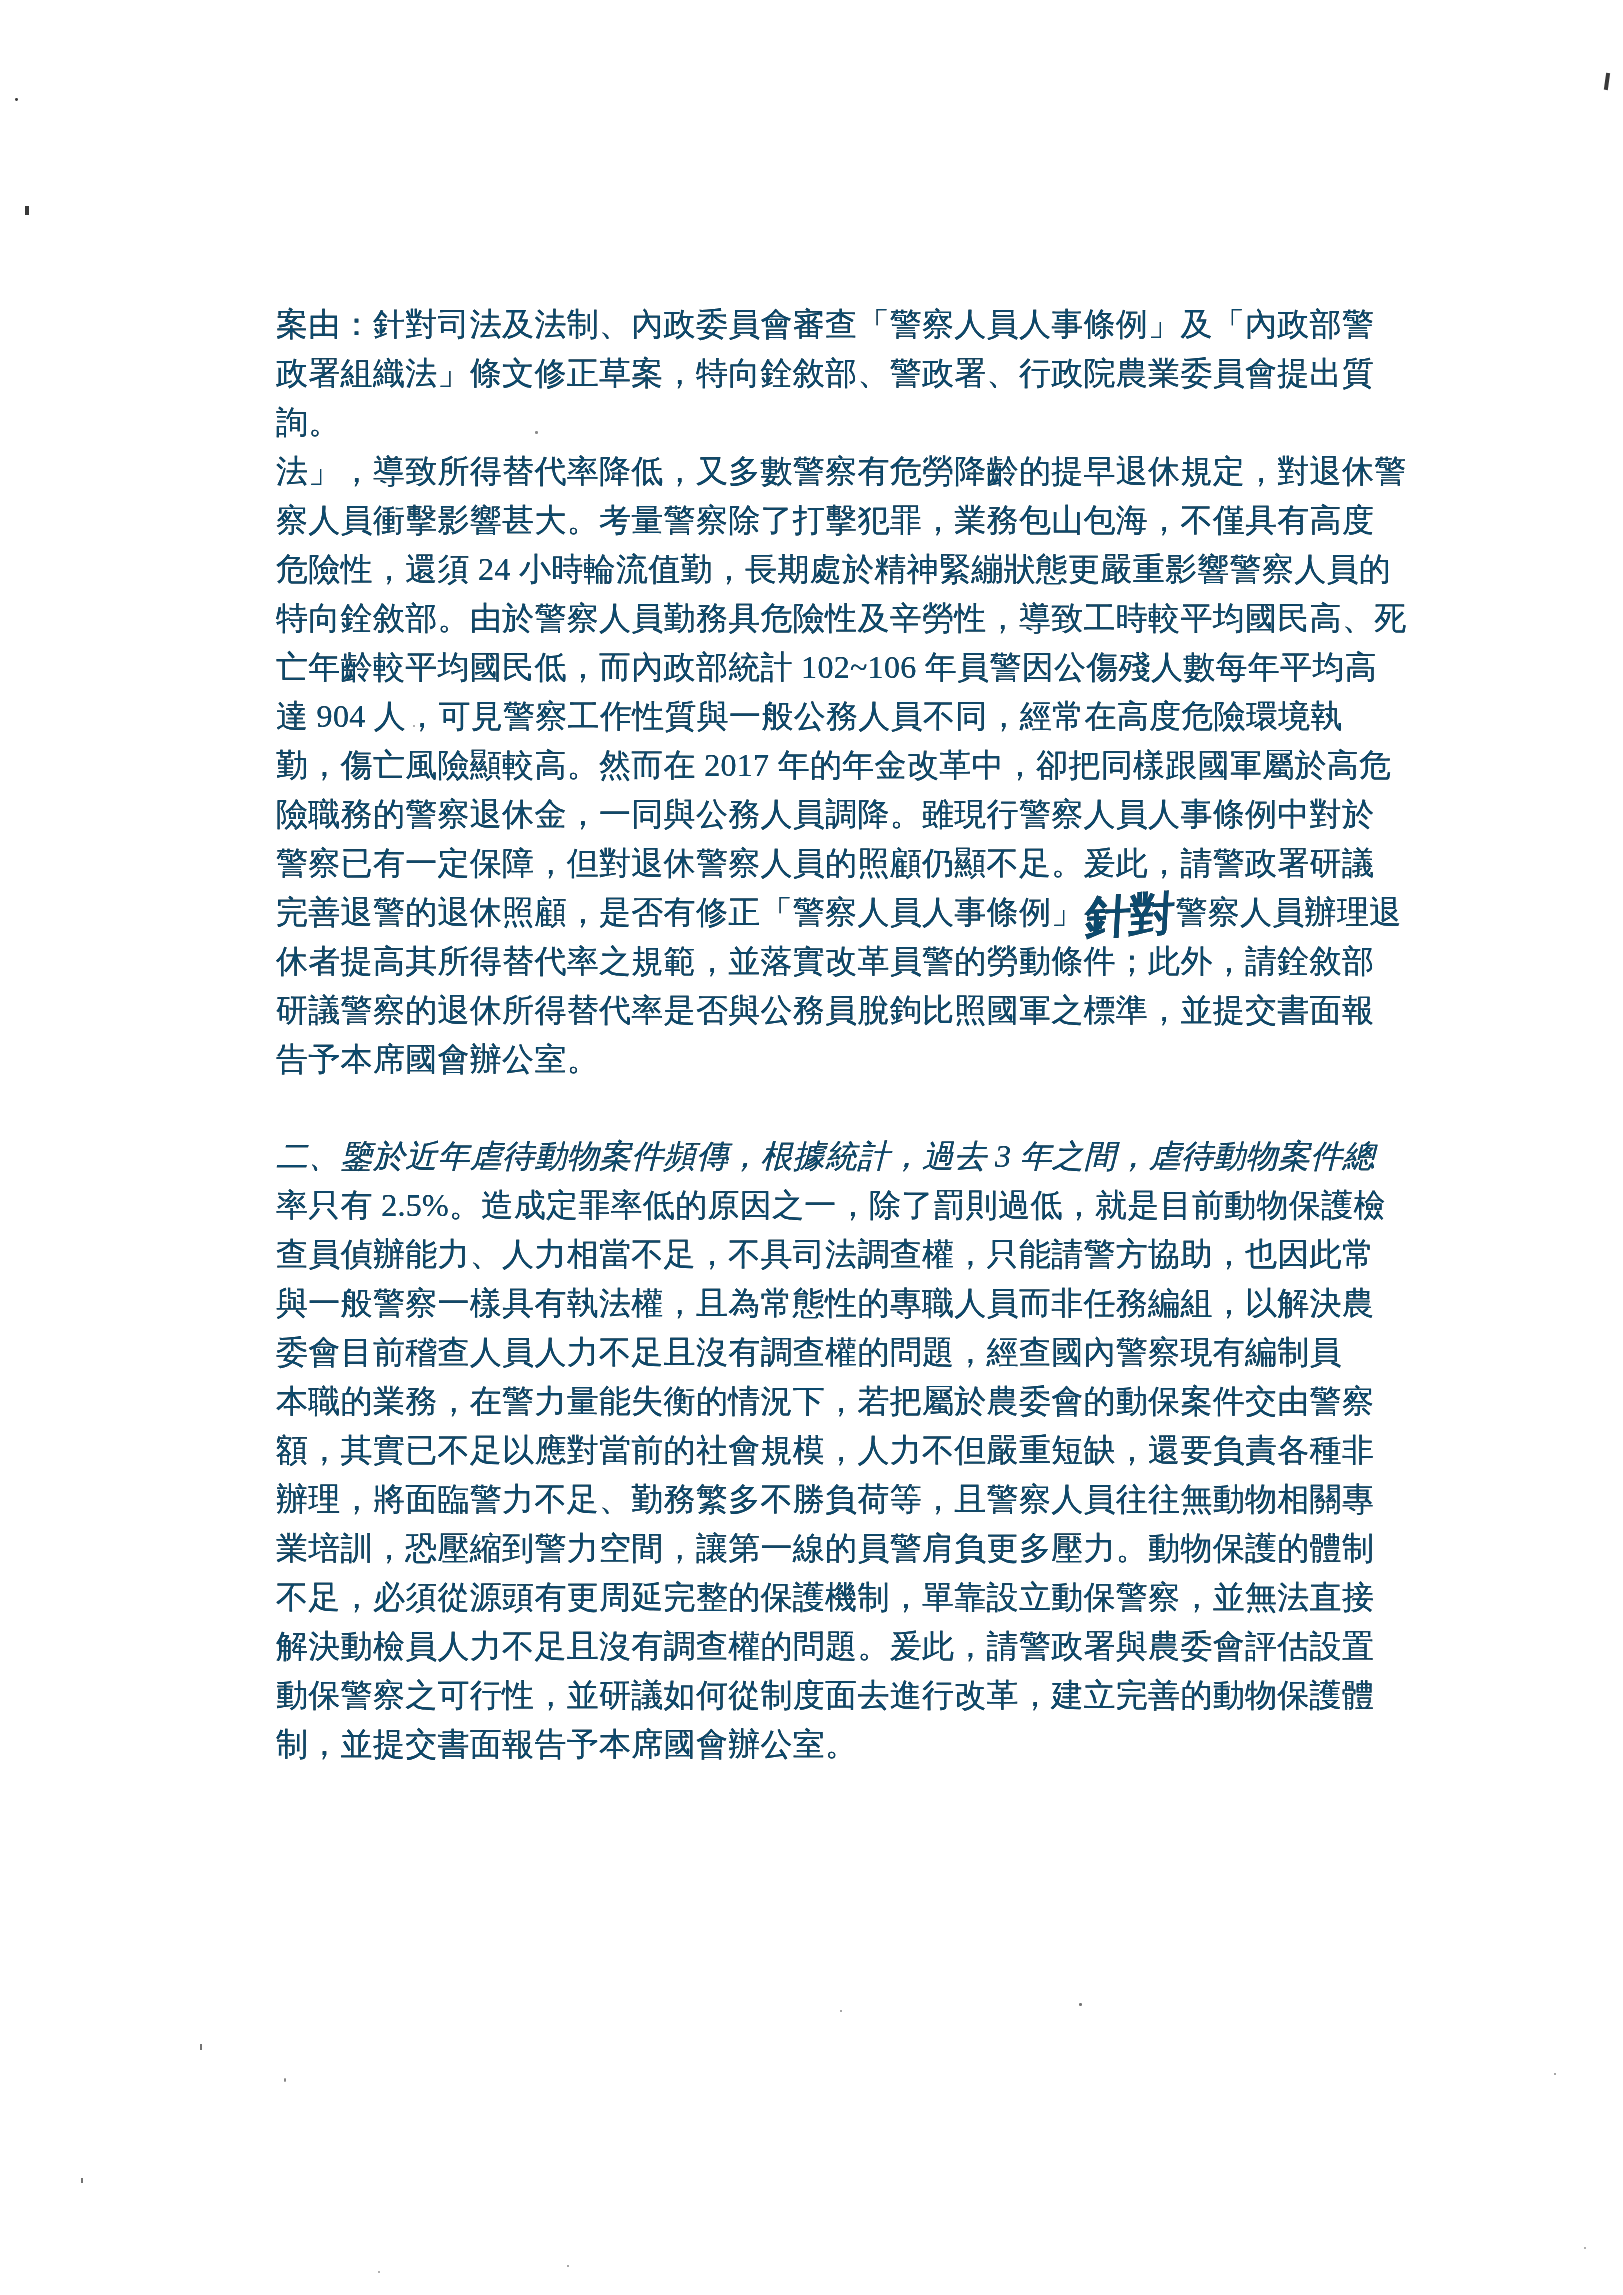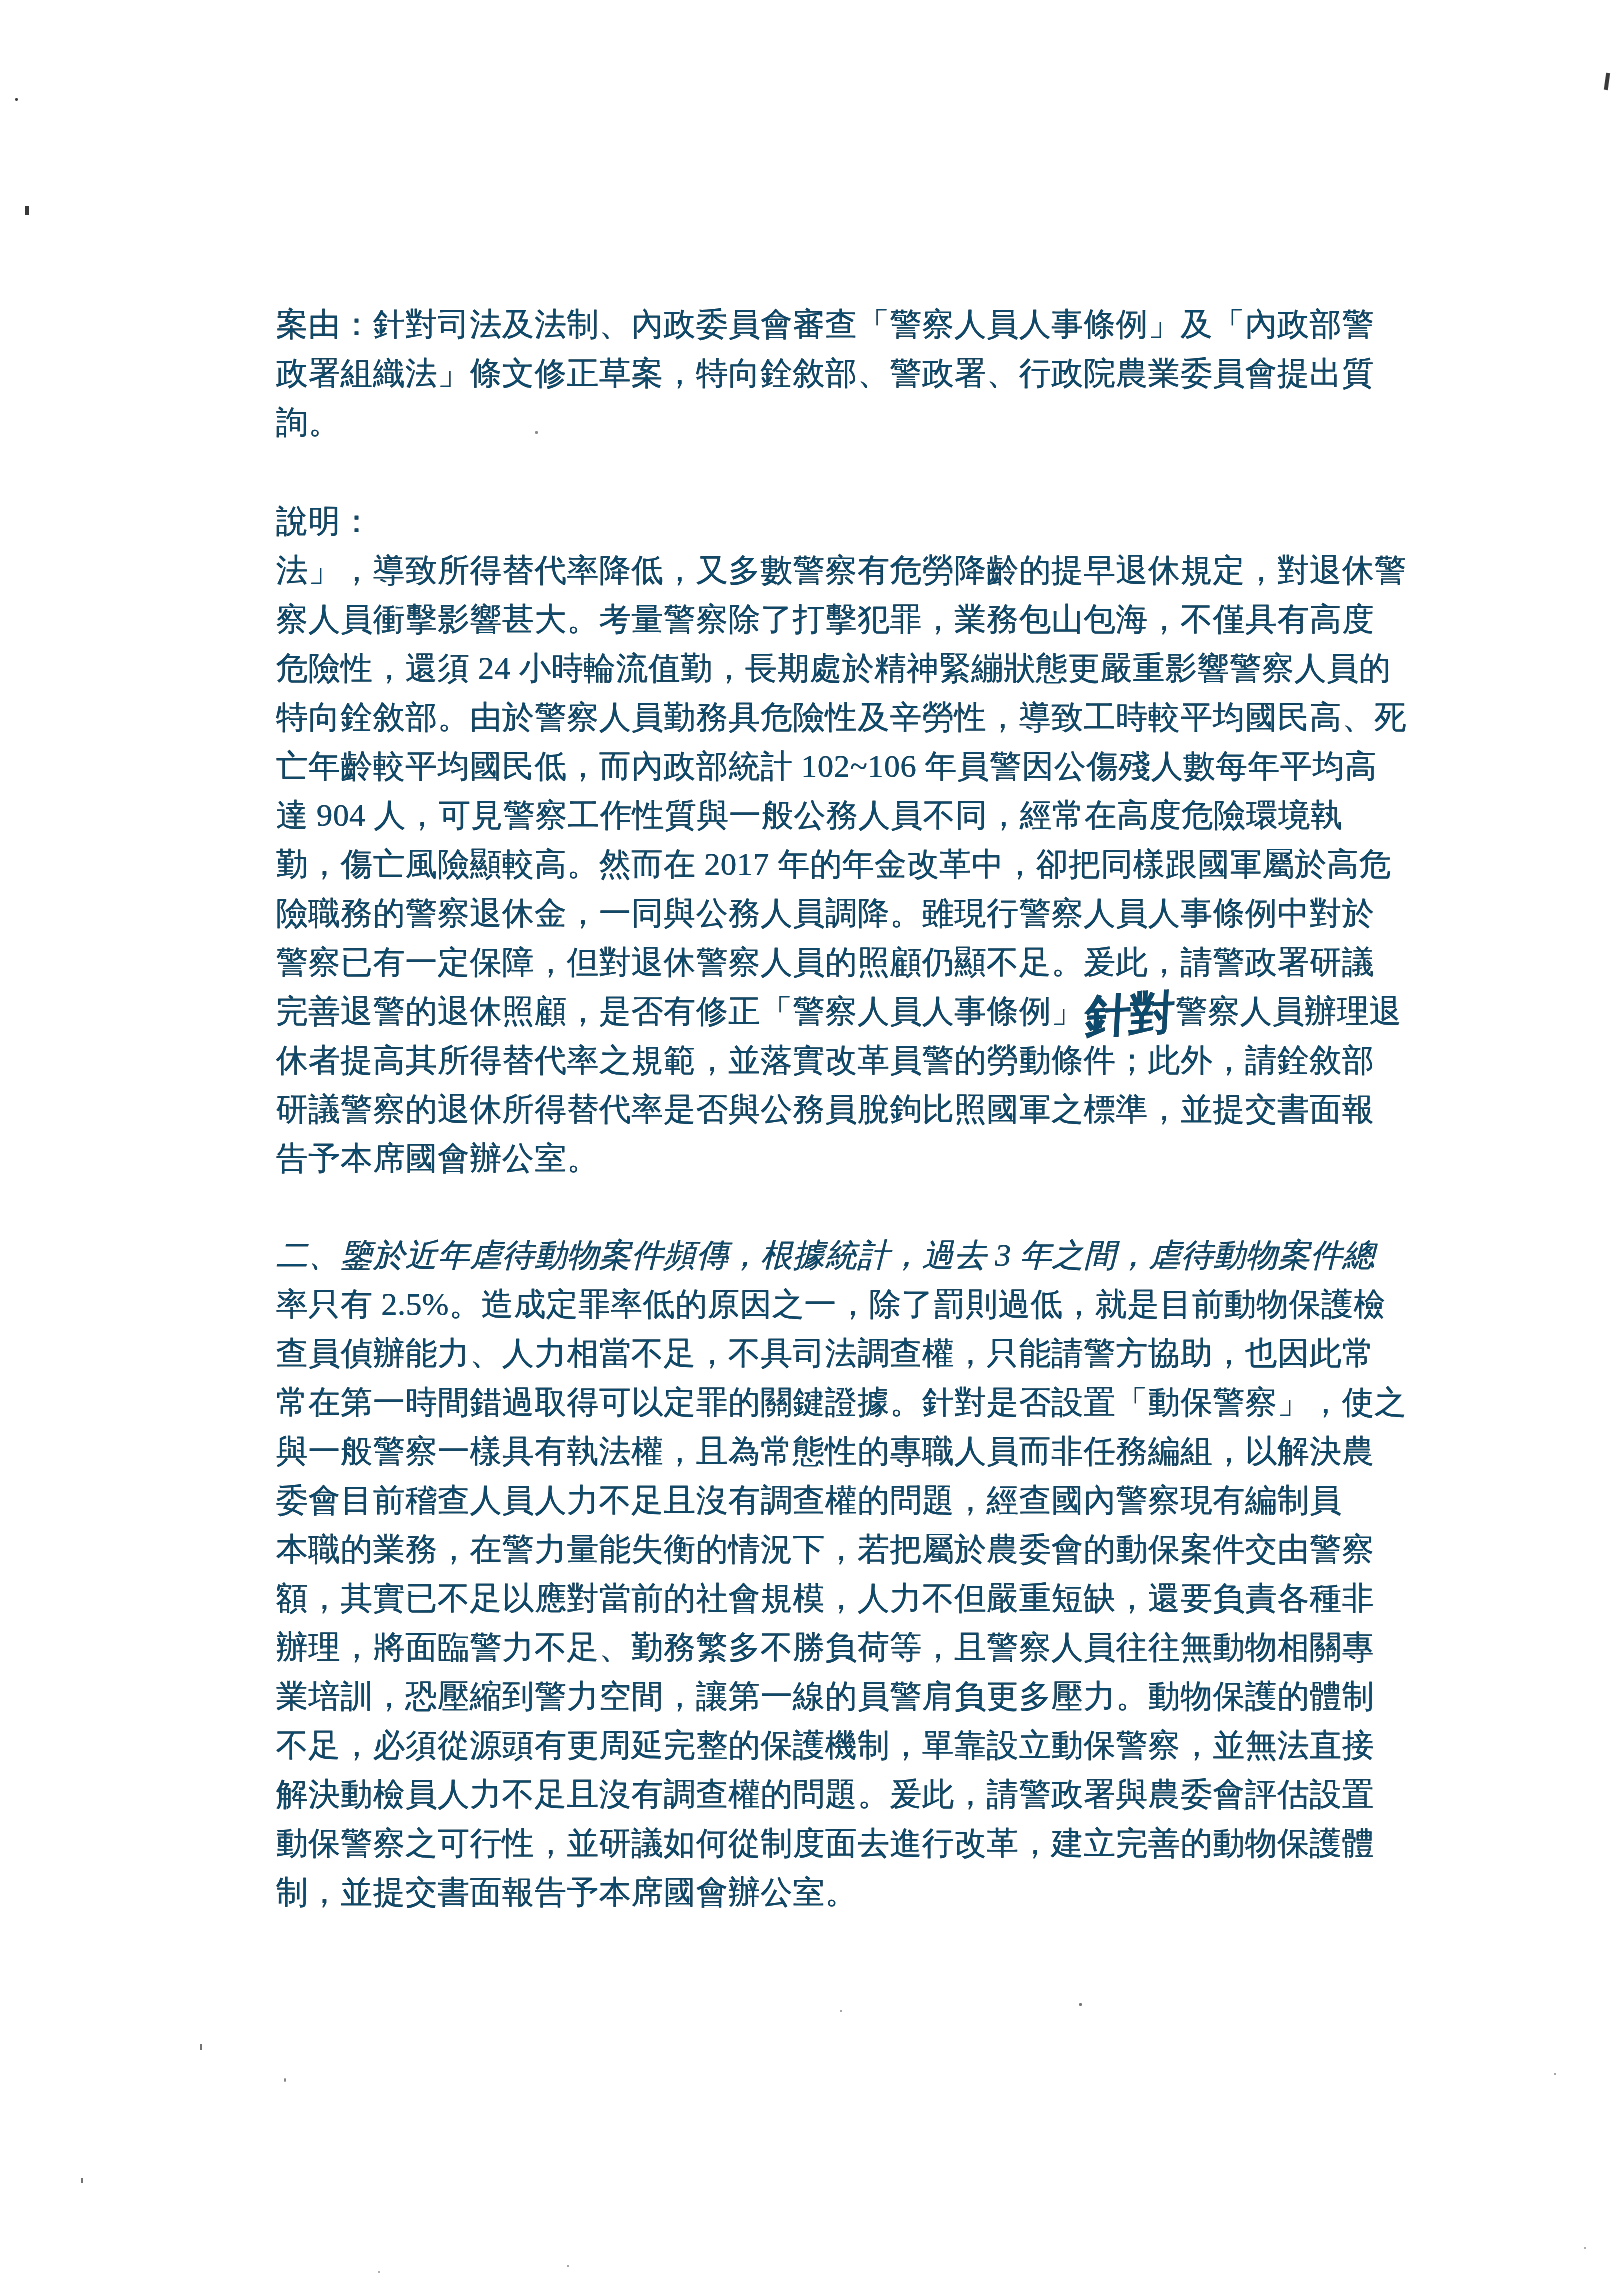--- a/index.html
+++ b/index.html
@@ -59,42 +59,40 @@
 <body>
 
 <div class="page">
 
   <div class="text-block">
 
     <div class="line">案由：針對司法及法制、內政委員會審查「警察人員人事條例」及「內政部警</div>
     <div class="line">政署組織法」條文修正草案，特向銓敘部、警政署、行政院農業委員會提出質</div>
     <div class="line">詢。</div>
 
-    <div class="line gap-heading">說明：</div>
 
     <div class="line">法」，導致所得替代率降低，又多數警察有危勞降齡的提早退休規定，對退休警</div>
     <div class="line">察人員衝擊影響甚大。考量警察除了打擊犯罪，業務包山包海，不僅具有高度</div>
     <div class="line">危險性，還須 24 小時輪流值勤，長期處於精神緊繃狀態更嚴重影響警察人員的</div>
     <div class="line">特向銓敘部。由於警察人員勤務具危險性及辛勞性，導致工時較平均國民高、死</div>
     <div class="line">亡年齡較平均國民低，而內政部統計 102~106 年員警因公傷殘人數每年平均高</div>
     <div class="line">達 904 人，可見警察工作性質與一般公務人員不同，經常在高度危險環境執</div>
     <div class="line">勤，傷亡風險顯較高。然而在 2017 年的年金改革中，卻把同樣跟國軍屬於高危</div>
     <div class="line">險職務的警察退休金，一同與公務人員調降。雖現行警察人員人事條例中對於</div>
     <div class="line">警察已有一定保障，但對退休警察人員的照顧仍顯不足。爰此，請警政署研議</div>
 
     <div class="line"><span>完善退警的退休照顧，是否有修正「警察人員人事條例」</span><span class="hand">針對</span><span>警察人員辦理退</span></div>
 
     <div class="line">休者提高其所得替代率之規範，並落實改革員警的勞動條件；此外，請銓敘部</div>
     <div class="line">研議警察的退休所得替代率是否與公務員脫鉤比照國軍之標準，並提交書面報</div>
     <div class="line">告予本席國會辦公室。</div>
 
     <div class="line gap-item2">二、鑒於近年虐待動物案件頻傳，根據統計，過去 3 年之間，虐待動物案件總</div>
     <div class="line">率只有 2.5%。造成定罪率低的原因之一，除了罰則過低，就是目前動物保護檢</div>
     <div class="line">查員偵辦能力、人力相當不足，不具司法調查權，只能請警方協助，也因此常</div>
-    <div class="line">常在第一時間錯過取得可以定罪的關鍵證據。針對是否設置「動保警察」，使之</div>
     <div class="line">與一般警察一樣具有執法權，且為常態性的專職人員而非任務編組，以解決農</div>
     <div class="line">委會目前稽查人員人力不足且沒有調查權的問題，經查國內警察現有編制員</div>
     <div class="line">本職的業務，在警力量能失衡的情況下，若把屬於農委會的動保案件交由警察</div>
     <div class="line">額，其實已不足以應對當前的社會規模，人力不但嚴重短缺，還要負責各種非</div>
     <div class="line">辦理，將面臨警力不足、勤務繁多不勝負荷等，且警察人員往往無動物相關專</div>
     <div class="line">業培訓，恐壓縮到警力空間，讓第一線的員警肩負更多壓力。動物保護的體制</div>
     <div class="line">不足，必須從源頭有更周延完整的保護機制，單靠設立動保警察，並無法直接</div>
     <div class="line">解決動檢員人力不足且沒有調查權的問題。爰此，請警政署與農委會評估設置</div>
     <div class="line">動保警察之可行性，並研議如何從制度面去進行改革，建立完善的動物保護體</div>
     <div class="line">制，並提交書面報告予本席國會辦公室。</div>

